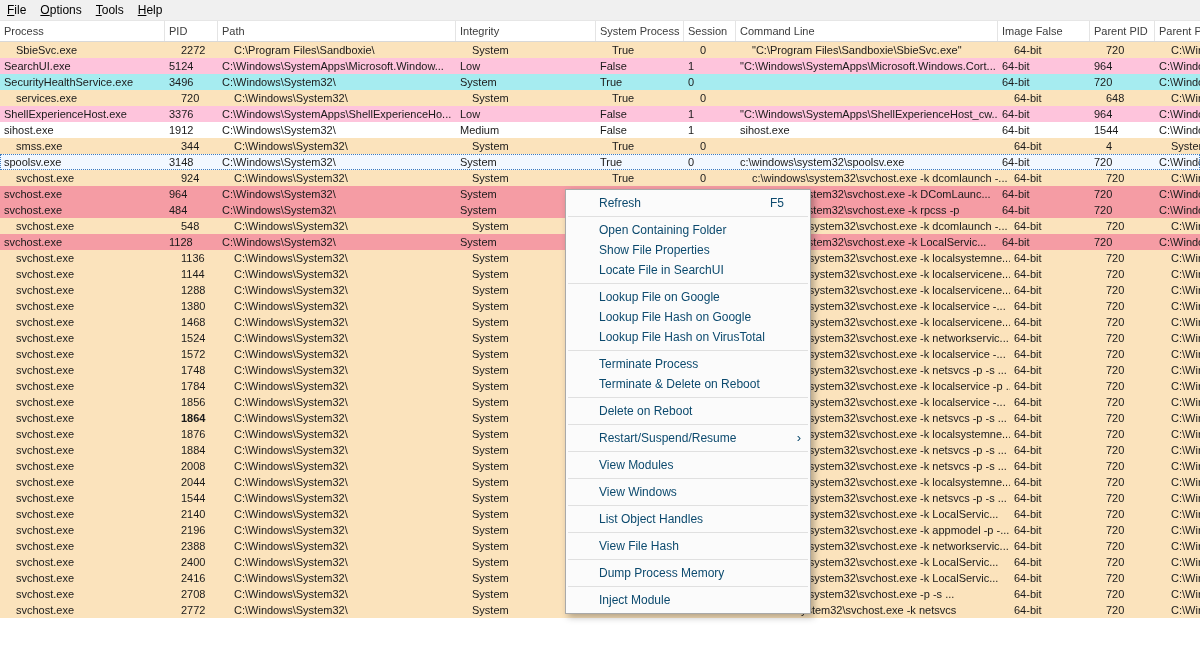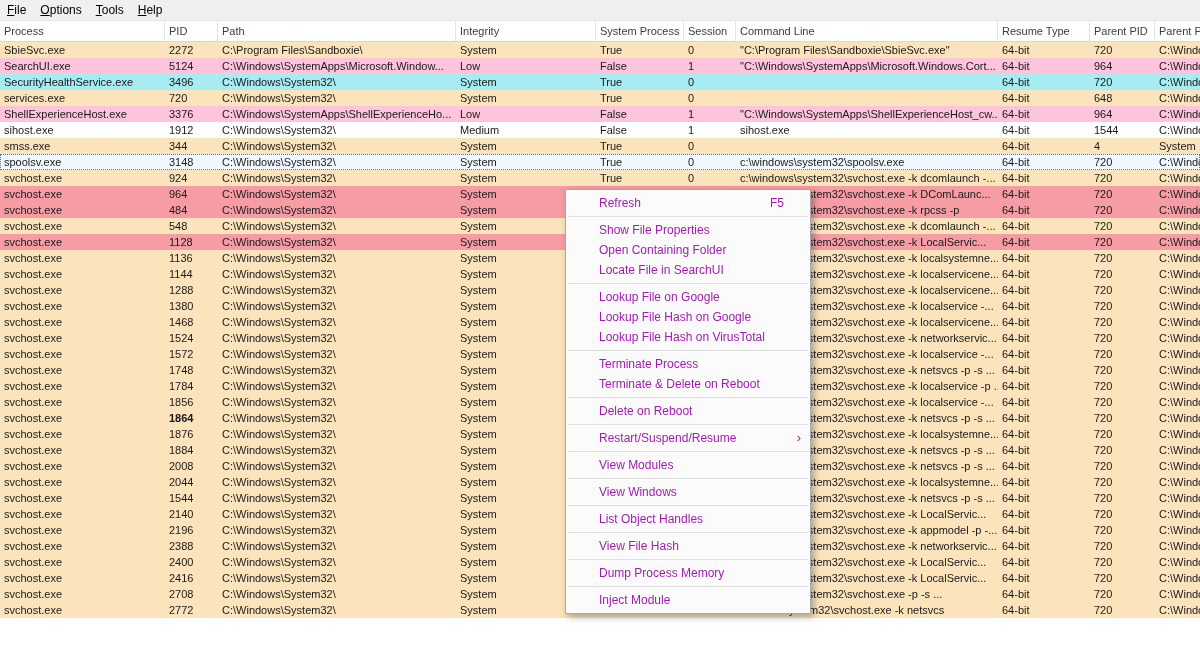--- a/index.html
+++ b/index.html
@@ -28,36 +28,36 @@
   }
   .th {
     display:flex; align-items:center; padding:0 4px; border-right:1px solid #e4e4e4;
     white-space:nowrap; overflow:hidden; flex:none;
   }
 
   .tbody { height:579px; overflow:hidden; }
   .row { display:flex; height:16px; line-height:16px; font-size:11px; color:var(--text); }
   .td { padding:0 4px; white-space:nowrap; overflow:hidden; flex:none; }
 
-  .c-orange   { background:var(--row-orange); }
+  .c-orange   { background:var(--row-orange);padding-left:12px; }
   .c-pink     { background:var(--row-pink); }
   .c-red      { background:var(--row-red); }
   .c-cyan     { background:var(--row-cyan); }
   .c-white    { background:var(--row-white); }
   .c-selected {
     background:var(--row-selected-bg);
     outline:1px dotted var(--row-selected-border);
     outline-offset:-1px;
   }
 
   .context-menu {
     position:absolute; left:565px; top:189px; width:246px;
     background:var(--menu-bg); border:1px solid var(--menu-border);
     box-shadow:3px 3px 7px rgba(0,0,0,0.3);
-    padding:3px 0; font-size:12px; color:#a21caf; z-index:10;
+    padding:3px 0; font-size:12px; color:#0c4a6e; z-index:10;
   }
   .cm-item { position:relative; height:20px; line-height:20px; padding:0 26px 0 33px; display:flex; }
   .cm-label { flex:1; white-space:nowrap; overflow:hidden; }
   .cm-shortcut { margin-left:10px; }
   .cm-arrow { position:absolute; right:9px; top:0; font-size:13px; }
   .cm-sep { height:1px; background:var(--menu-separator); margin:3px 2px; }
 </style>
 </head>
 <body>
 
@@ -81,21 +81,21 @@
 
   <div>
     <div class="table-header" id="thead">
         <div class="th" style="width: 165px;">Process</div>
         <div class="th" style="width: 53px;">PID</div>
         <div class="th" style="width: 238px;">Path</div>
         <div class="th" style="width: 140px;">Integrity</div>
         <div class="th" style="width: 88px;">System Process</div>
         <div class="th" style="width: 52px;">Session</div>
         <div class="th" style="width: 262px;">Command Line</div>
-        <div class="th" style="width: 92px;">Resume Type</div>
+        <div class="th" style="width: 92px;">Image False</div>
         <div class="th" style="width: 65px;">Parent PID</div>
         <div class="th" style="width: 60px;">Parent Pr</div>
       </div>
     <div class="tbody" id="tbody">
         <div class="row c-orange">
           <div class="td" style="width: 165px;">SbieSvc.exe</div>
           <div class="td" style="width: 53px;">2272</div>
           <div class="td" style="width: 238px;">C:\Program Files\Sandboxie\</div>
           <div class="td" style="width: 140px;">System</div>
           <div class="td" style="width: 88px;">True</div>
@@ -528,24 +528,24 @@
       </div>
   </div>
 
   <div class="context-menu" id="context-menu">
       <div class="cm-item">
         <span class="cm-label">Refresh</span>
         <span class="cm-shortcut">F5</span>
       </div>
       <div class="cm-sep"></div>
       <div class="cm-item">
+        <span class="cm-label">Open Containing Folder</span>
+      </div>
+      <div class="cm-item">
         <span class="cm-label">Show File Properties</span>
-      </div>
-      <div class="cm-item">
-        <span class="cm-label">Open Containing Folder</span>
       </div>
       <div class="cm-item">
         <span class="cm-label">Locate File in SearchUI</span>
       </div>
       <div class="cm-sep"></div>
       <div class="cm-item">
         <span class="cm-label">Lookup File on Google</span>
       </div>
       <div class="cm-item">
         <span class="cm-label">Lookup File Hash on Google</span>

